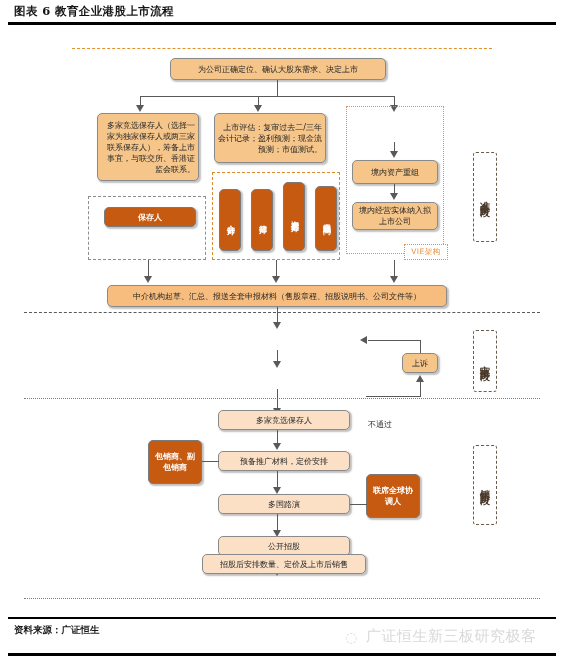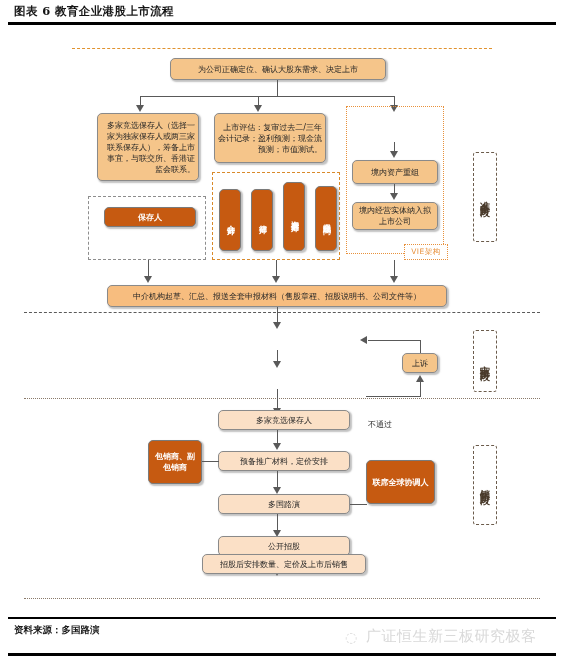--- a/index.html
+++ b/index.html
@@ -229,34 +229,34 @@
   <div class="node dark" style="left:148px;top:440px;width:54px;height:44px;">包销商、副包销商</div>
 
   <div class="node light" style="left:218px;top:451px;width:132px;height:20px;">预备推广材料，定价安排</div>
   <div class="hline" style="left:202px;top:461px;width:17px;"></div>
 
   <div class="vline" style="left:277px;top:471px;height:17px;"></div>
   <div class="arrow-down" style="left:272.5px;top:487px;"></div>
 
   <div class="node light" style="left:218px;top:494px;width:132px;height:20px;">多国路演</div>
 
-  <div class="node dark" style="left:366px;top:460px;width:69px;height:44px;text-align:center;">联席全球协调人</div>
+  <div class="node dark" style="left:366px;top:474px;width:54px;height:44px;text-align:center;">联席全球协调人</div>
   <div class="hline" style="left:350px;top:504px;width:17px;"></div>
 
   <div class="vline" style="left:277px;top:514px;height:17px;"></div>
   <div class="arrow-down" style="left:272.5px;top:530px;"></div>
 
   <div class="node light" style="left:218px;top:536px;width:132px;height:20px;">公开招股</div>
 
   <div class="vline" style="left:277px;top:556px;height:14px;"></div>
   <div class="arrow-down" style="left:272.5px;top:569px;"></div>
 
   <div class="node light" style="left:202px;top:554px;width:164px;height:20px;">招股后安排数量、定价及上市后销售</div>
 
   <div class="stage" style="left:473px;top:445px;width:24px;height:80px;">销售阶段</div>
 
   <div class="rule-bot"></div>
-  <div class="source">资料来源：多国路演</div>
+  <div class="source">资料来源：广证恒生</div>
   <div class="wm-logo">◌</div>
   <div class="watermark">广证恒生新三板研究极客</div>
   <div class="rule-bot2"></div>
 
 </div>
 
 </body></html>

